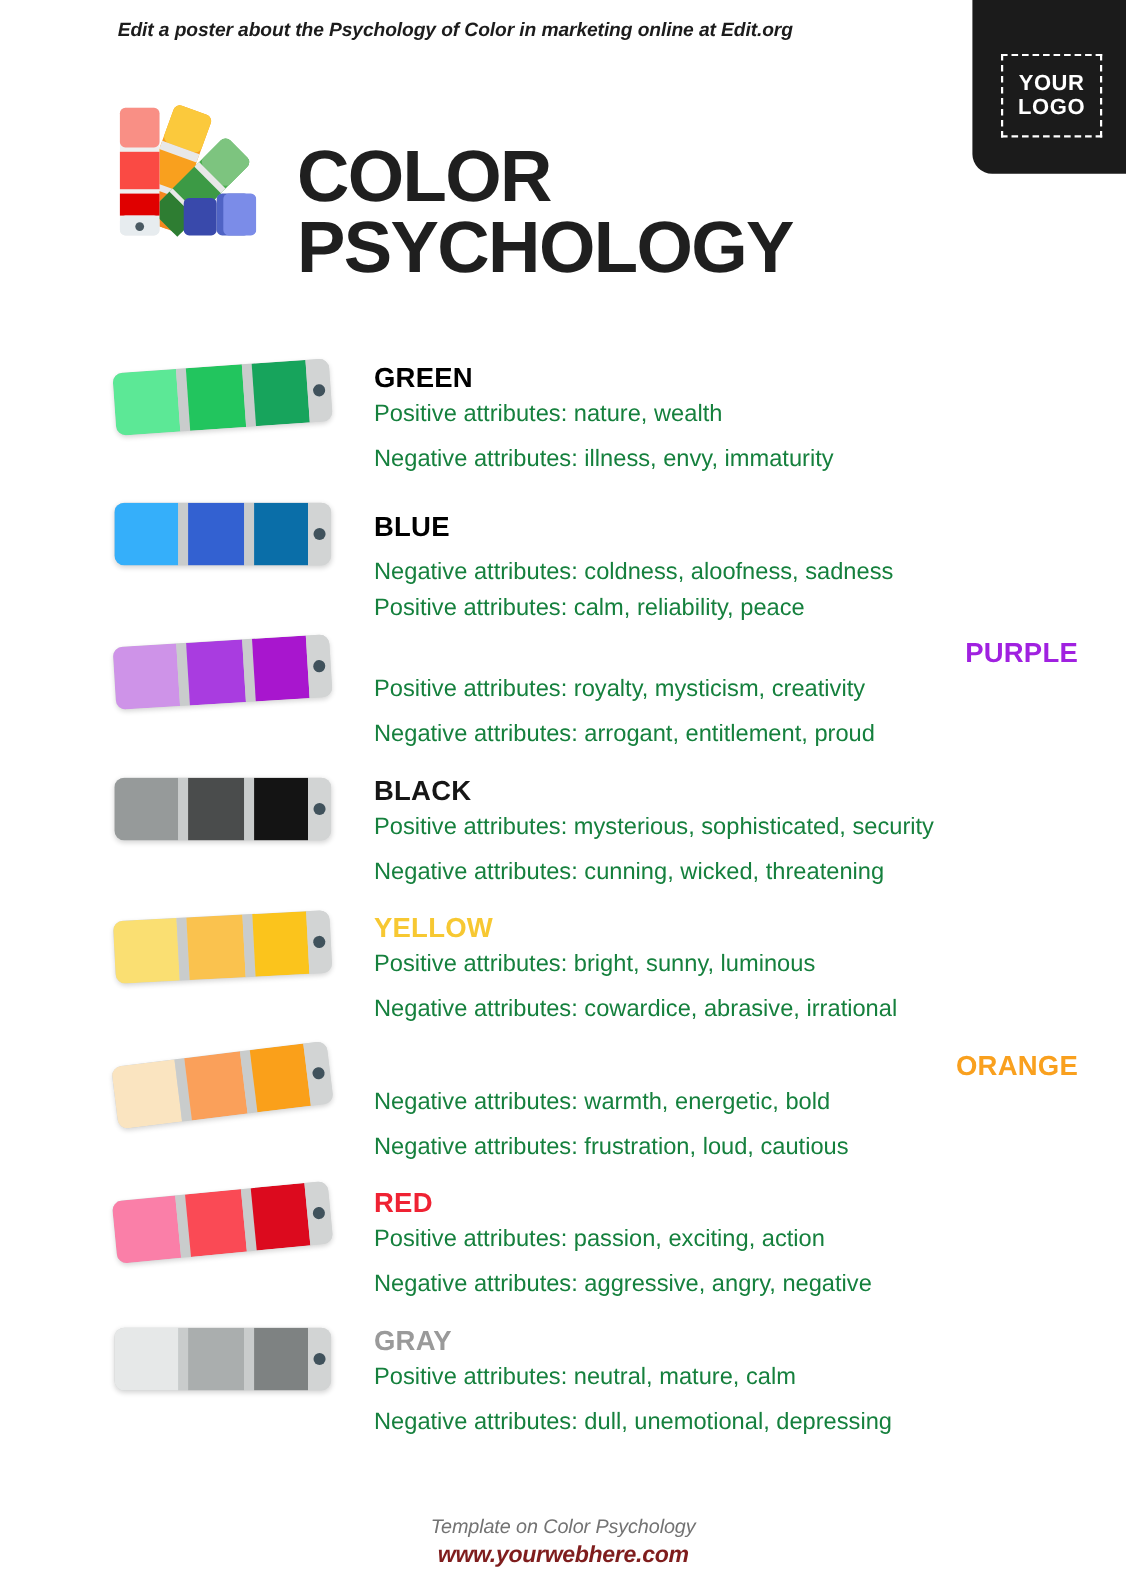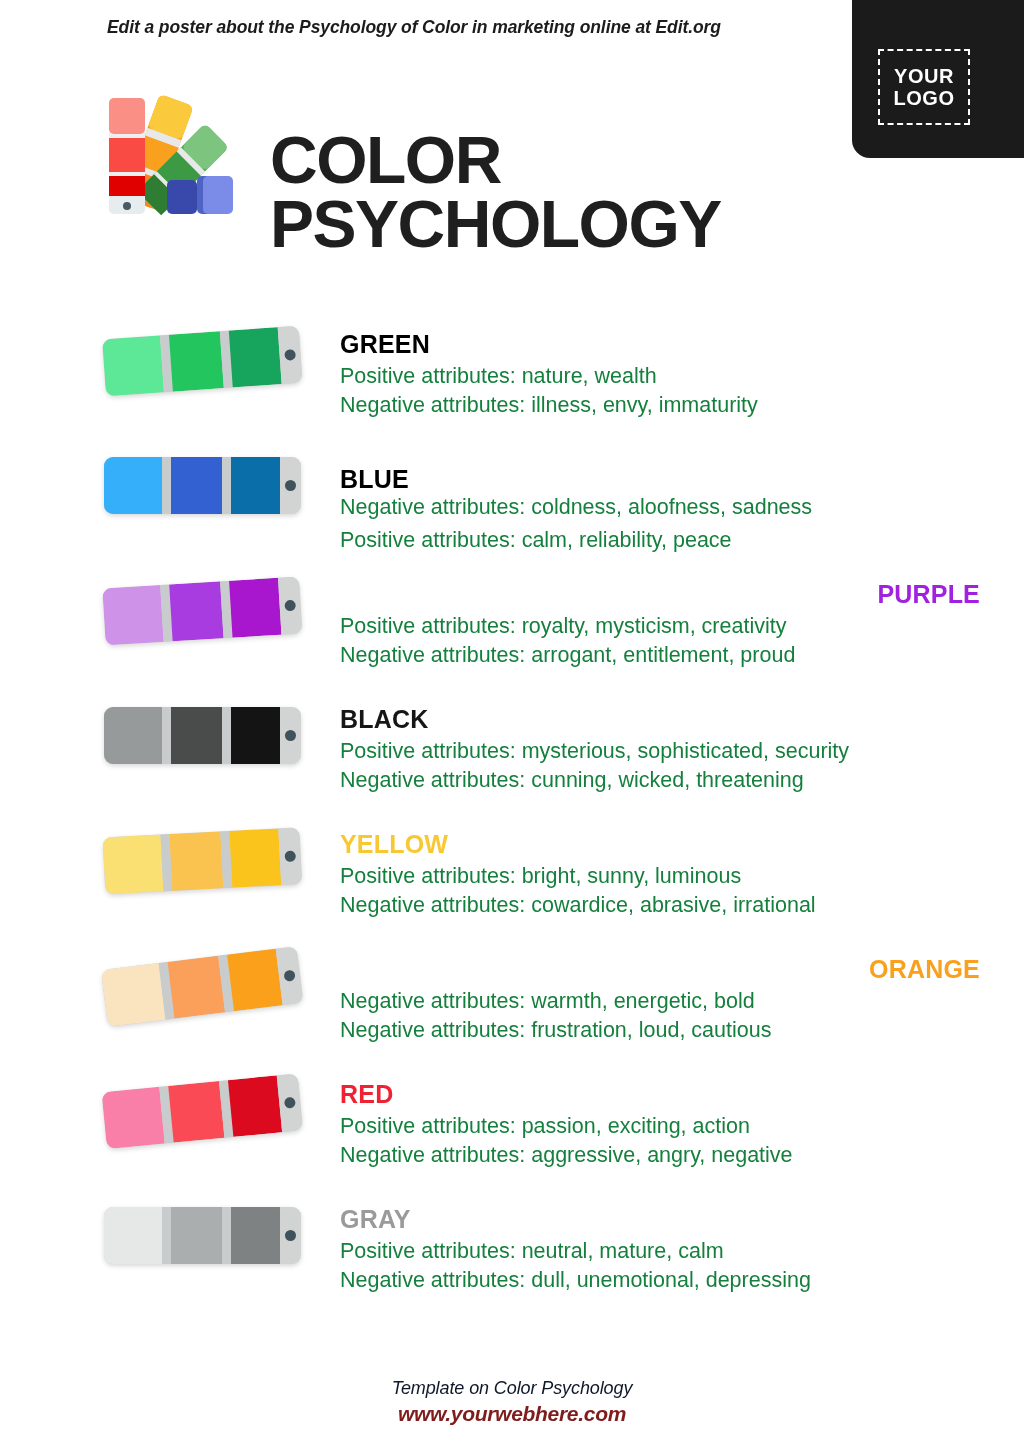--- a/index.html
+++ b/index.html
@@ -29,21 +29,20 @@
   }
 
   .logo-box {
     position: absolute;
     right: 0px;
     top: 0px;
     width: 140px;
     height: 158px;
     background: #1b1b1b;
     border-radius: 0 0 0 18px;
-    padding-left: 32px;
   }
   .logo-inner {
     position: absolute;
     left: 26px;
     top: 49px;
     width: 88px;
     height: 72px;
     border: 2px dashed #ffffff;
     display: flex;
     flex-direction: column;
@@ -151,34 +150,34 @@
     font-stretch: condensed;
   }
   .attr {
     font-size: 21.5px;
     font-weight: 400;
     color: #15803d;
     line-height: 1.27;
     margin-top: 6px;
     white-space: nowrap;
   }
-  .attr.second { margin-top: 2px; }
+  .attr.second { margin-top: 14px; }
 
   
   .footer {
     position: absolute;
     left: 0;
     bottom: 22px;
     width: 1024px;
     text-align: center;
   }
   .footer-top {
     font-size: 18px;
     font-style: italic;
-    color: #0f172a;
+    color: #737373;
     letter-spacing: -0.1px;
   }
   .footer-url {
     font-size: 21px;
     font-style: italic;
     font-weight: bold;
     color: #7f1d1d;
     letter-spacing: -0.3px;
     margin-top: 3px;
   }

